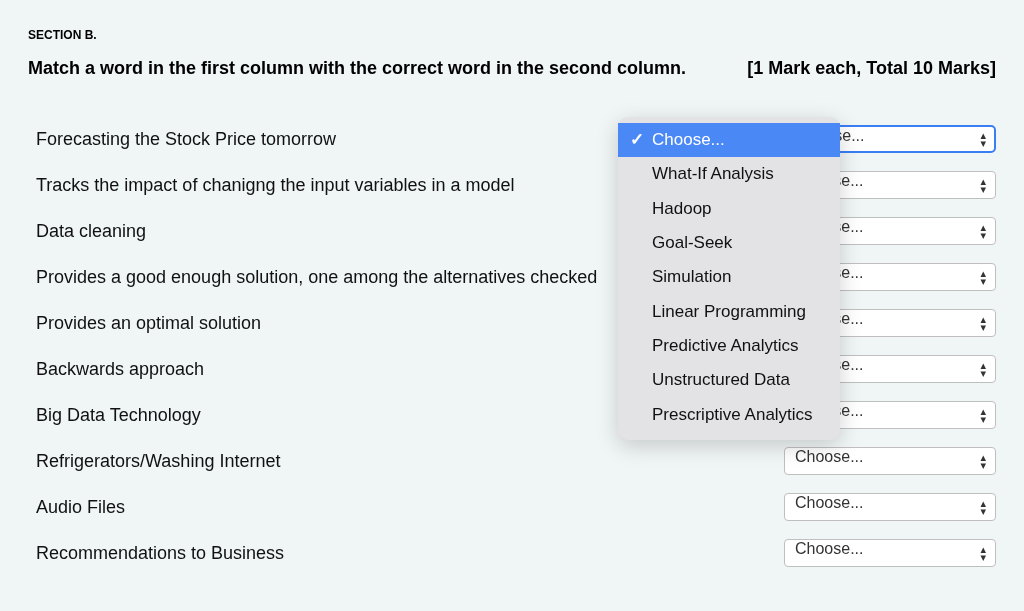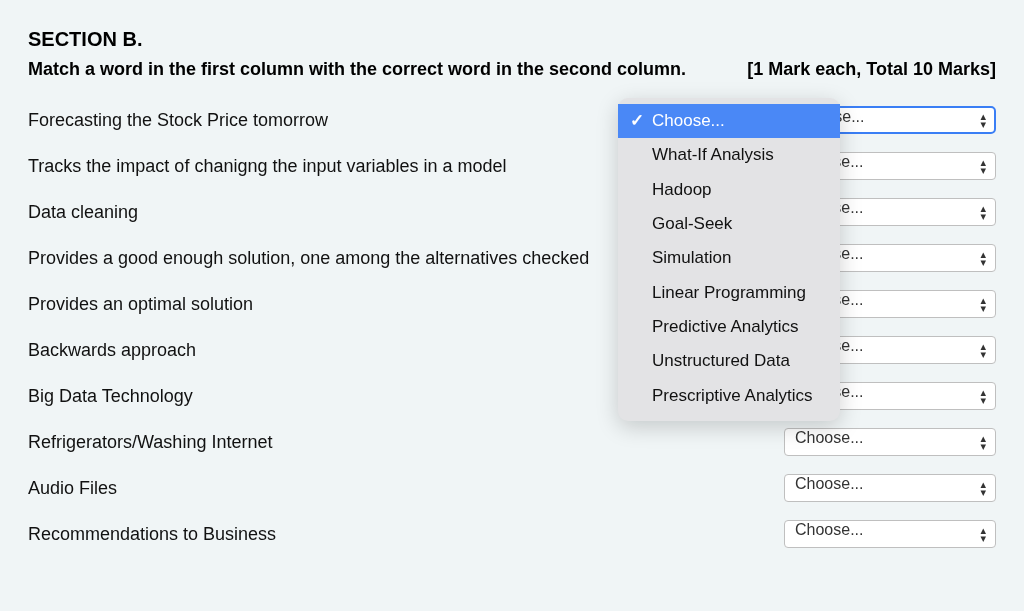--- a/index.html
+++ b/index.html
@@ -8,39 +8,40 @@
       padding: 28px 28px 28px 28px;
       font-family: -apple-system, BlinkMacSystemFont, "Segoe UI", Arial, sans-serif;
       background: #f0f5f6;
       color: #000;
       width: 1024px;
       height: 611px;
       overflow: hidden;
     }
     .section-title {
       font-weight: 700;
-      font-size: 20px;
-      margin-bottom: 8px;
+      font-size: 12px;
+      margin-bottom: 16px;
     }
     .instruction-row {
       display: flex;
       justify-content: space-between;
       font-weight: 700;
       font-size: 18px;
-      margin-bottom: 28px;
+      margin-bottom: 48px;
     }
     .match-table {
       position: relative;
     }
     .match-row {
       display: flex;
       justify-content: space-between;
       align-items: center;
       margin-bottom: 22px;
       height: 24px;
+      margin-left: 8px;
     }
     .match-label {
       font-size: 18px;
       color: #111;
       flex: 1;
       white-space: nowrap;
       overflow: hidden;
     }
     .select-wrap {
       width: 212px;

